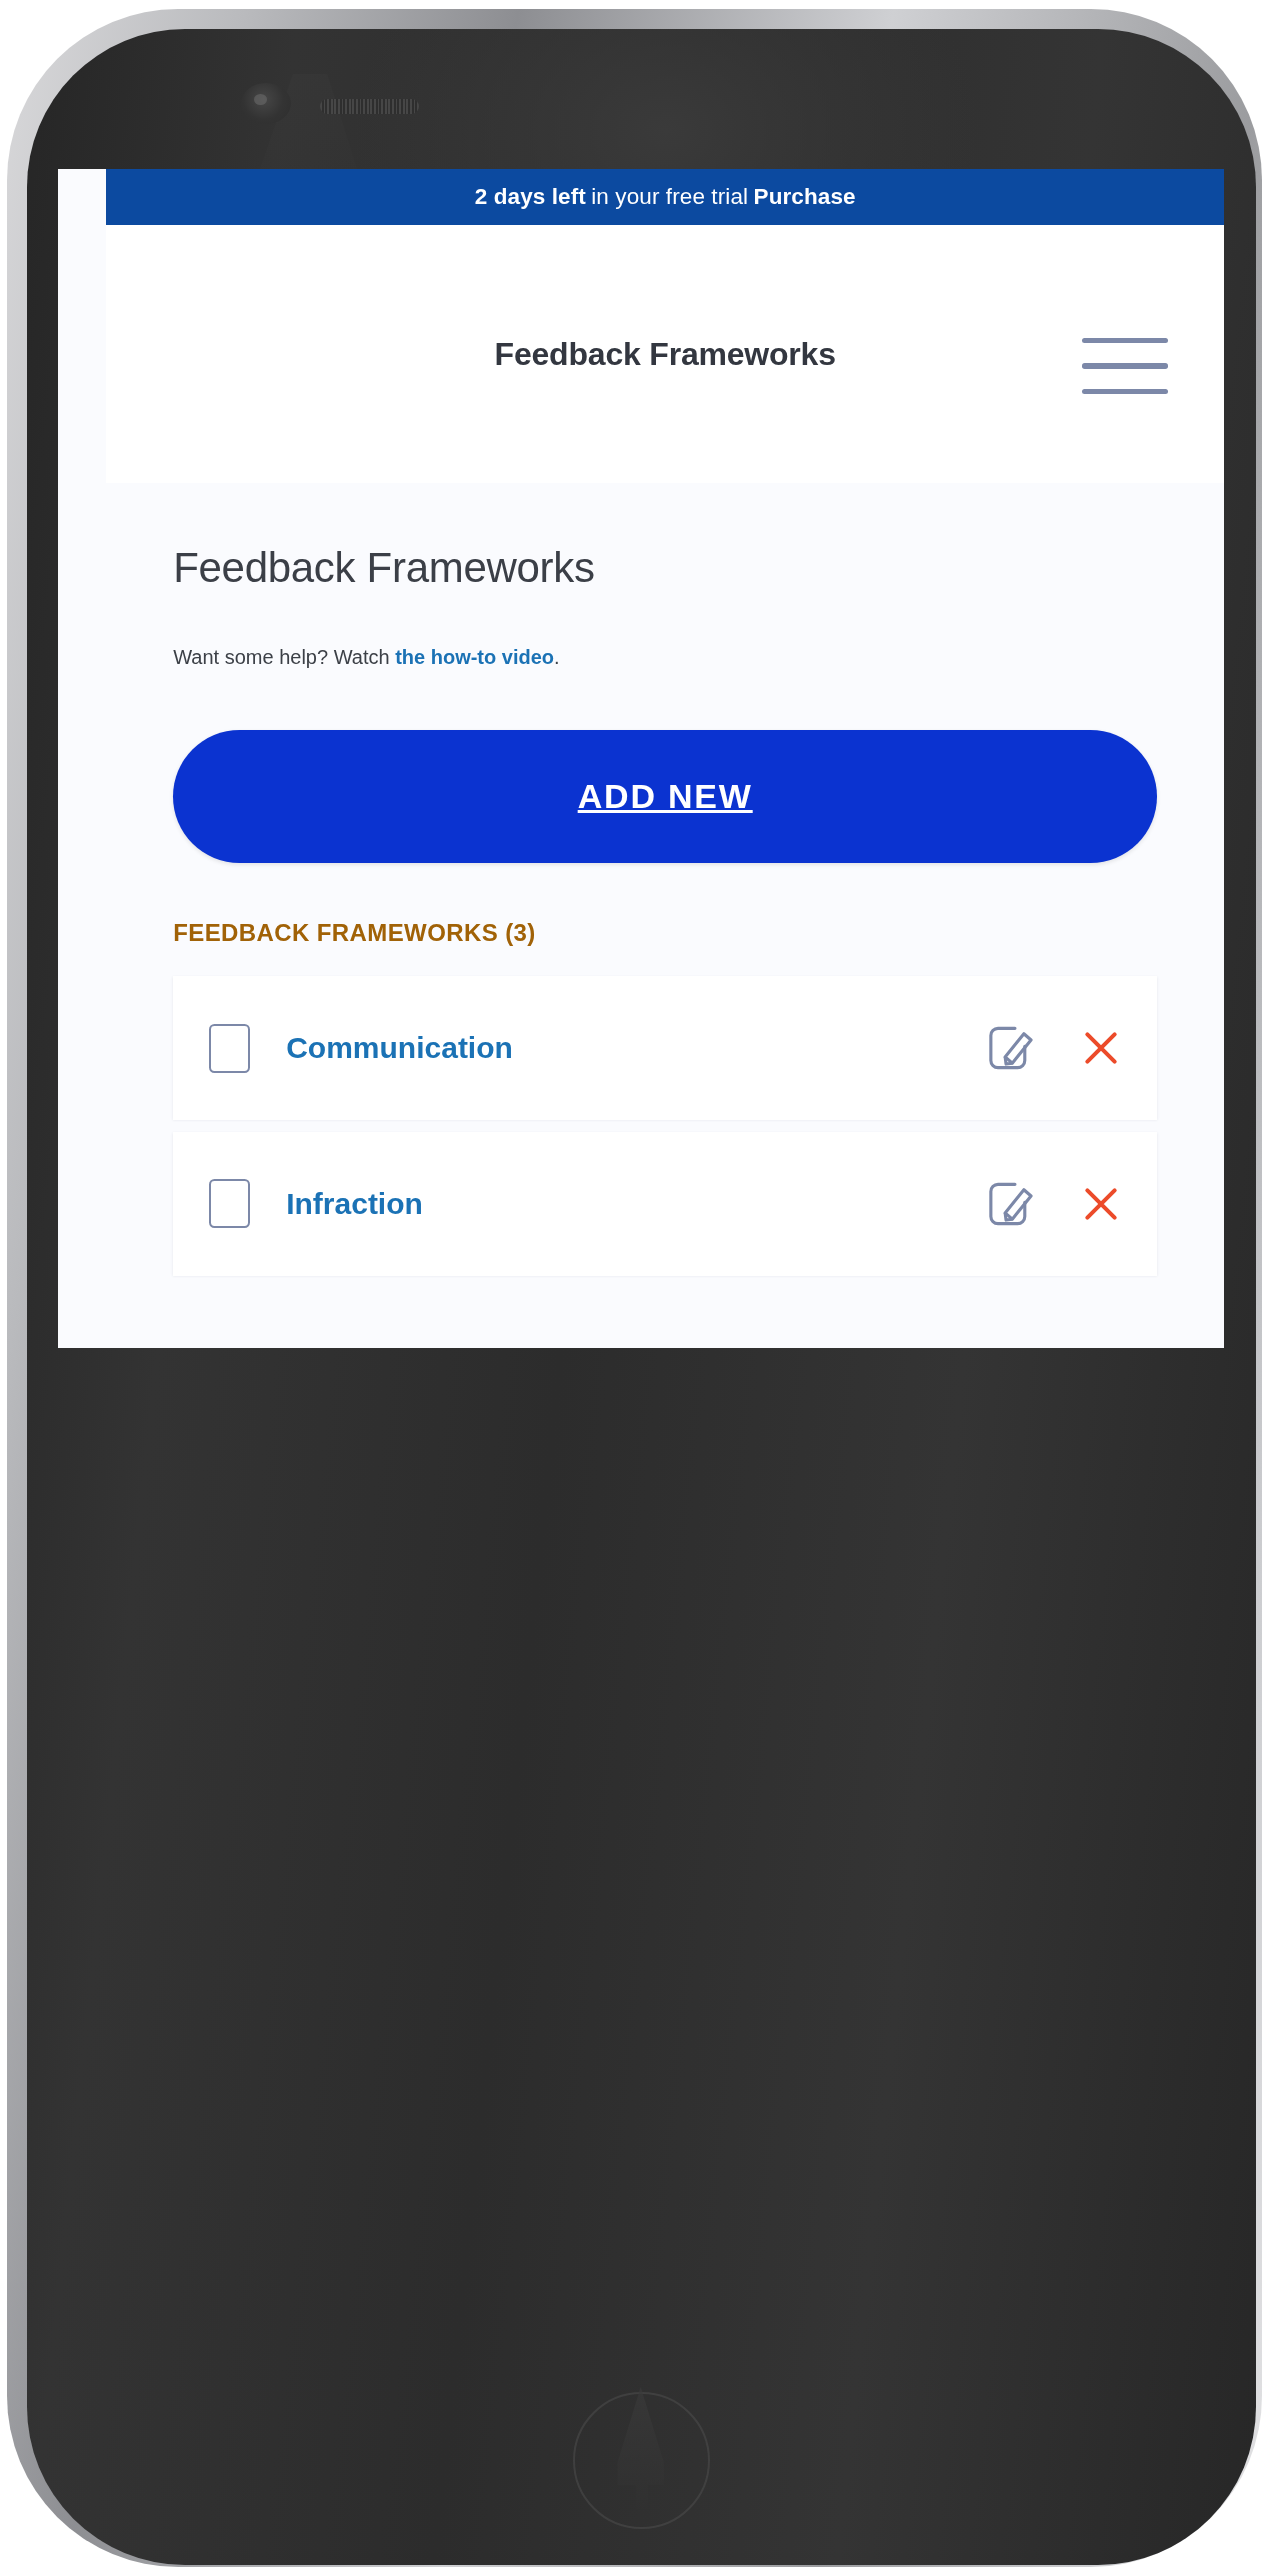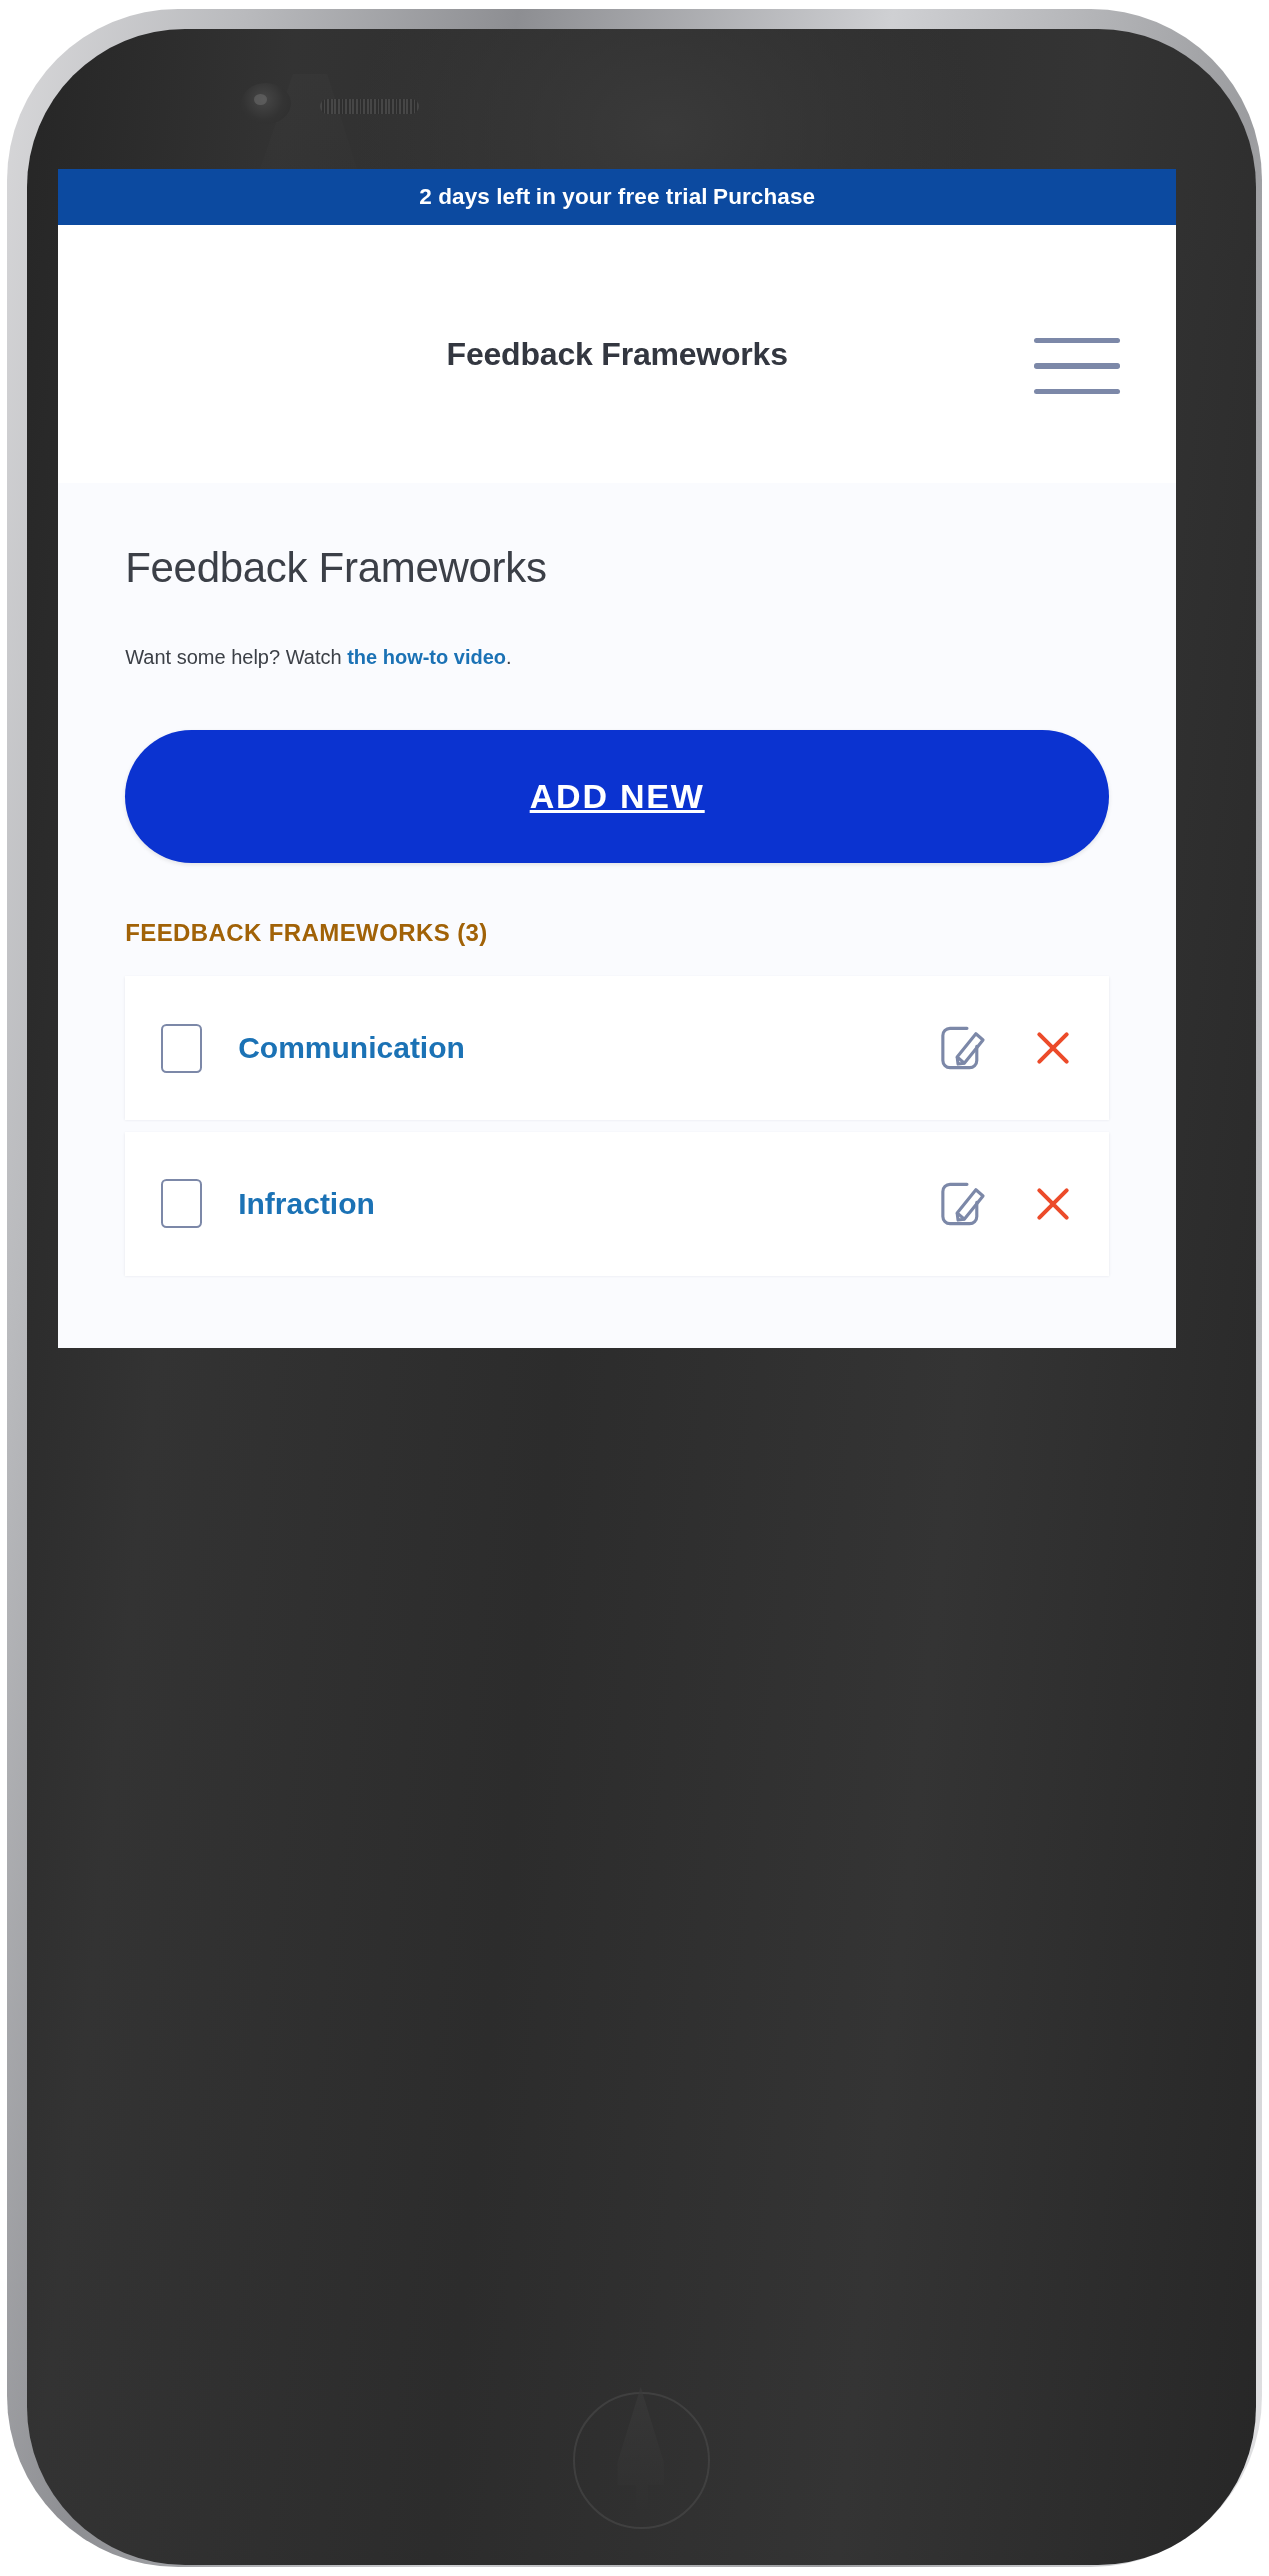--- a/index.html
+++ b/index.html
@@ -115,35 +115,36 @@
 
   
   .screen {
     position: absolute;
     left: 31px;
     top: 140px;
     width: 1118px;
     height: 1179px;
     background: #fafbfe;
     overflow: hidden;
+    padding-left: 48px;
   }
 
   
   .trial-banner {
     height: 56px;
     background: #0c4aa0;
     color: #ffffff;
     display: flex;
     align-items: center;
     justify-content: center;
     font-size: 22.5px;
     letter-spacing: 0.1px;
   }
   .trial-banner .b { font-weight: bold; }
-  .trial-banner .mid { font-weight: bold; padding: 0 5.4px; }
+  .trial-banner .mid { font-weight: normal; padding: 0 5.4px; }
 
   
   .app-header {
     height: 258px;
     background: #ffffff;
     position: relative;
     display: flex;
     align-items: center;
     justify-content: center;
   }

